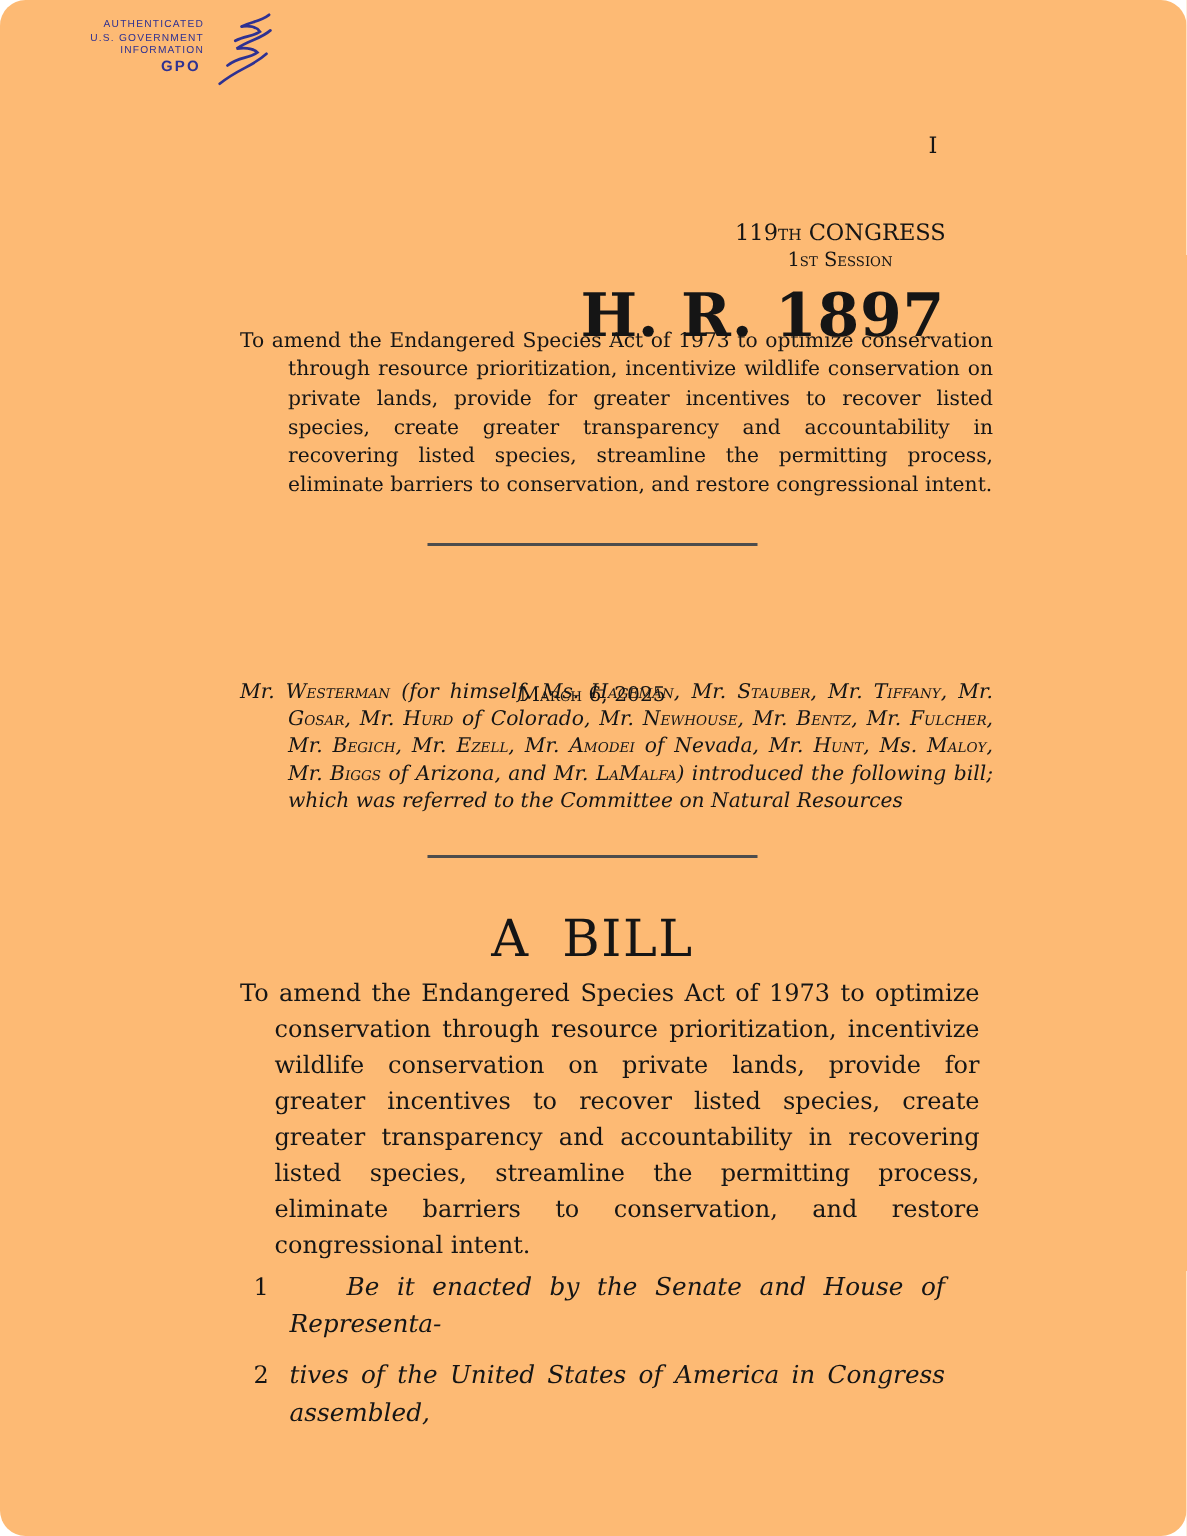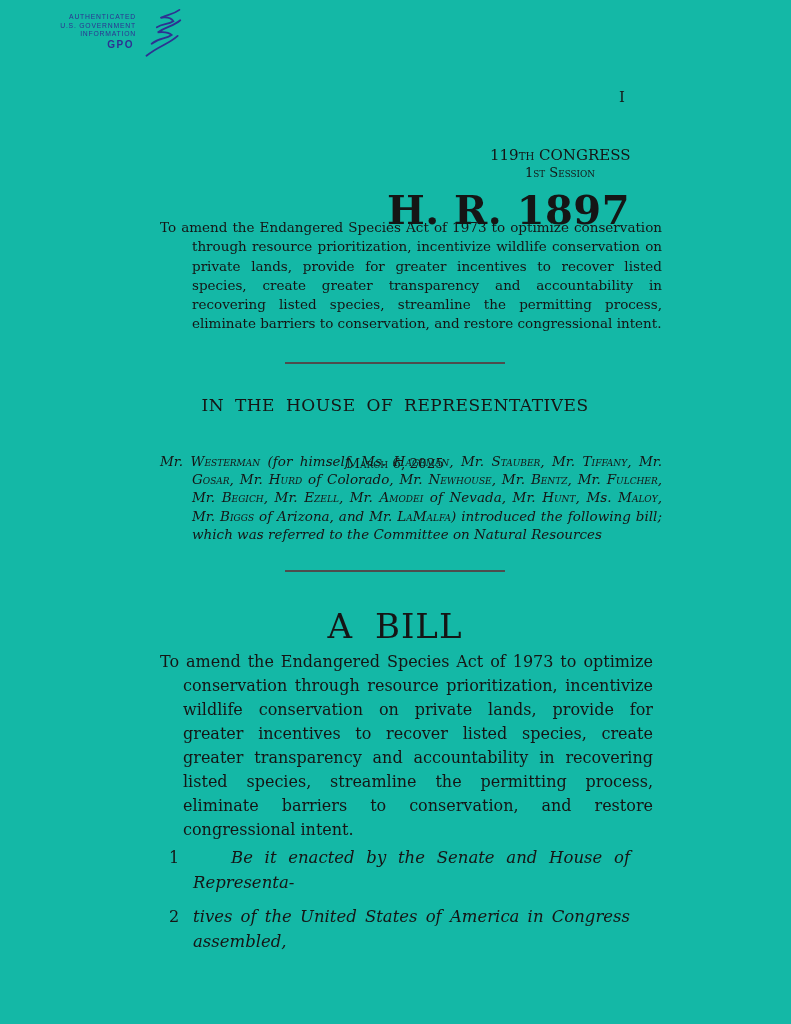--- a/index.html
+++ b/index.html
@@ -4,24 +4,25 @@
 <style>
   html, body {
     margin: 0;
     padding: 0;
     background: #ffffff;
   }
   .page {
     position: relative;
     width: 791px;
     height: 1024px;
-    background: #14b8a6;
+    background: #fdba74;
     font-family: "DejaVu Serif", "Liberation Serif", serif;
     color: #151515;
     overflow: hidden;
+    border-radius: 17px;
   }
 
   
   .seal {
     position: absolute;
     left: 58px;
     top: 7px;
     display: flex;
     align-items: flex-start;
     color: #2e3192;
@@ -201,21 +202,20 @@
       <div class="congress-line"><span>119</span><span class="sm">TH</span><span> CONGRESS</span></div>
       <div class="session-line"><span>1</span><span class="sm">ST</span><span> S</span><span class="sm">ESSION</span></div>
     </div>
     <div class="bill-number">H. R. 1897</div>
   </div>
 
   <div class="col preamble">To amend the Endangered Species Act of 1973 to optimize conservation through resource prioritization, incentivize wildlife conservation on private lands, provide for greater incentives to recover listed species, create greater transparency and accountability in recovering listed species, streamline the permitting process, eliminate barriers to conservation, and restore congressional intent.</div>
 
   <div class="rule rule-1" style="background: rgb(77, 77, 77);"></div>
 
-  <div class="col chamber-heading">IN THE HOUSE OF REPRESENTATIVES</div>
   <div class="col intro-date small-caps">March 6, 2025</div>
 
   <div class="col sponsors"><span>Mr. </span><span class="sc">Westerman</span><span> (for himself, Ms. </span><span class="sc">Hageman</span><span>, Mr. </span><span class="sc">Stauber</span><span>, Mr. </span><span class="sc">Tiffany</span><span>, Mr. </span><span class="sc">Gosar</span><span>, Mr. </span><span class="sc">Hurd</span><span> of Colorado, Mr. </span><span class="sc">Newhouse</span><span>, Mr. </span><span class="sc">Bentz</span><span>, Mr. </span><span class="sc">Fulcher</span><span>, Mr. </span><span class="sc">Begich</span><span>, Mr. </span><span class="sc">Ezell</span><span>, Mr. </span><span class="sc">Amodei</span><span> of Nevada, Mr. </span><span class="sc">Hunt</span><span>, Ms. </span><span class="sc">Maloy</span><span>, Mr. </span><span class="sc">Biggs</span><span> of Arizona, and Mr. </span><span class="sc">LaMalfa</span><span>) introduced the following bill; which was referred to the Committee on Natural Resources</span></div>
 
   <div class="rule rule-2" style="background: rgb(77, 77, 77);"></div>
 
   <div class="col bill-heading">A BILL</div>
 
   <div class="col bill-title">To amend the Endangered Species Act of 1973 to optimize conservation through resource prioritization, incentivize wildlife conservation on private lands, provide for greater incentives to recover listed species, create greater transparency and accountability in recovering listed species, streamline the permitting process, eliminate barriers to conservation, and restore congressional intent.</div>
 

